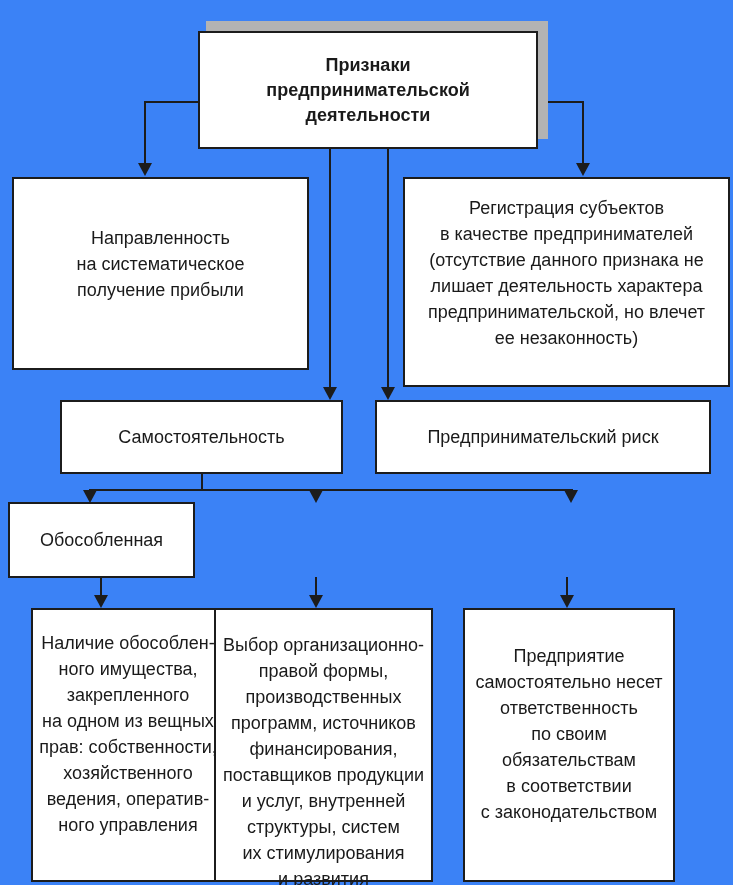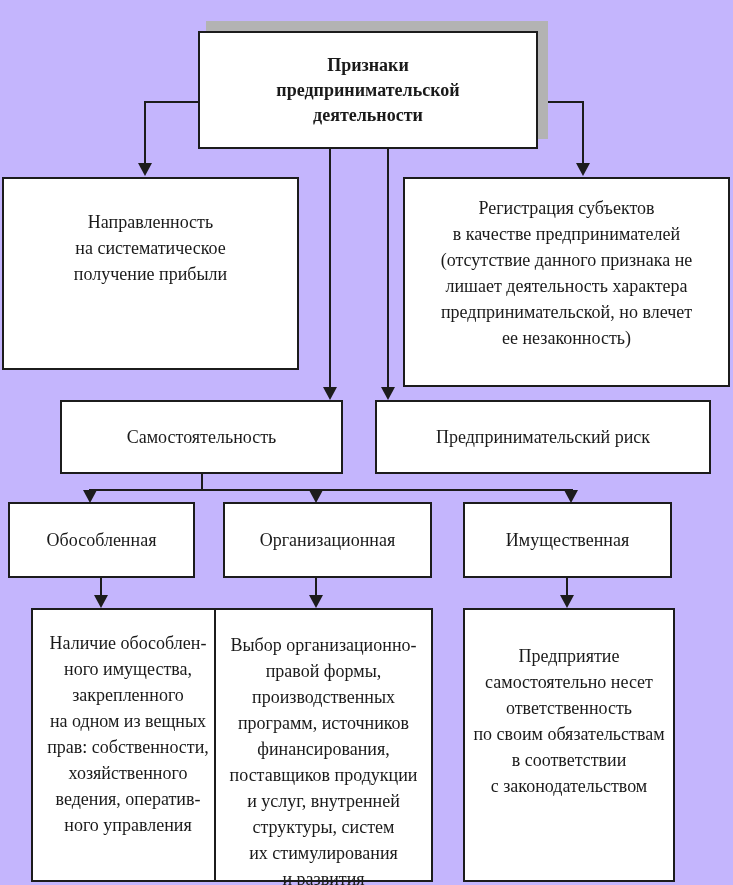--- a/index.html
+++ b/index.html
@@ -1,21 +1,21 @@
 <!DOCTYPE html>
 <html><head>
 <meta charset="utf-8">
 <style>
   html, body { margin: 0; padding: 0; background: #ffffff; }
   .canvas {
     position: relative;
     width: 733px;
     height: 885px;
-    background: #c4b5fd;
-    font-family: Liberation Serif, serif;
+    background: #3b82f6;
+    font-family: Liberation Sans, sans-serif;
     color: #1a1a1a;
     overflow: hidden;
   }
   .node {
     position: absolute;
     box-sizing: border-box;
     border: 2px solid #1c1c1c;
     background: #ffffff;
     text-align: center;
     font-size: 18px;
@@ -41,21 +41,21 @@
 <div class="canvas">
 
   <div class="shadow-rect" style="left:206px; top:21px; width:342px; height:118px;"></div>
 
   <div class="node title-node vcenter" style="left:198px; top:31px; width:340px; height:118px;">
     <div class="txt">Признаки
 предпринимательской
 деятельности</div>
   </div>
 
-  <div class="node" style="left:2px; top:177px; width:297px; height:193px; padding-top:30px;">
+  <div class="node" style="left:12px; top:177px; width:297px; height:193px; padding-top:46px;">
     <div class="txt">Направленность
 на систематическое
 получение прибыли</div>
   </div>
 
   <div class="node" style="left:403px; top:177px; width:327px; height:210px; padding-top:16px;">
     <div class="txt">Регистрация субъектов
 в качестве предпринимателей
 (отсутствие данного признака не
 лишает деятельность характера
@@ -68,27 +68,21 @@
   </div>
 
   <div class="node vcenter" style="left:375px; top:400px; width:336px; height:74px;">
     <div class="txt">Предпринимательский риск</div>
   </div>
 
   <div class="node vcenter" style="left:8px; top:502px; width:187px; height:76px;">
     <div class="txt">Обособленная</div>
   </div>
 
-  <div class="node vcenter" style="left:223px; top:502px; width:209px; height:76px;">
-    <div class="txt">Организационная</div>
-  </div>
 
-  <div class="node vcenter" style="left:463px; top:502px; width:209px; height:76px;">
-    <div class="txt">Имущественная</div>
-  </div>
 
   <div class="node" style="left:3px; top:608px; width:194px; height:274px; padding-top:20px;margin-left:28px;">
     <div class="txt">Наличие обособлен-
 ного имущества,
 закрепленного
 на одном из вещных
 прав: собственности,
 хозяйственного
 ведения, оператив-
 ного управления</div>

